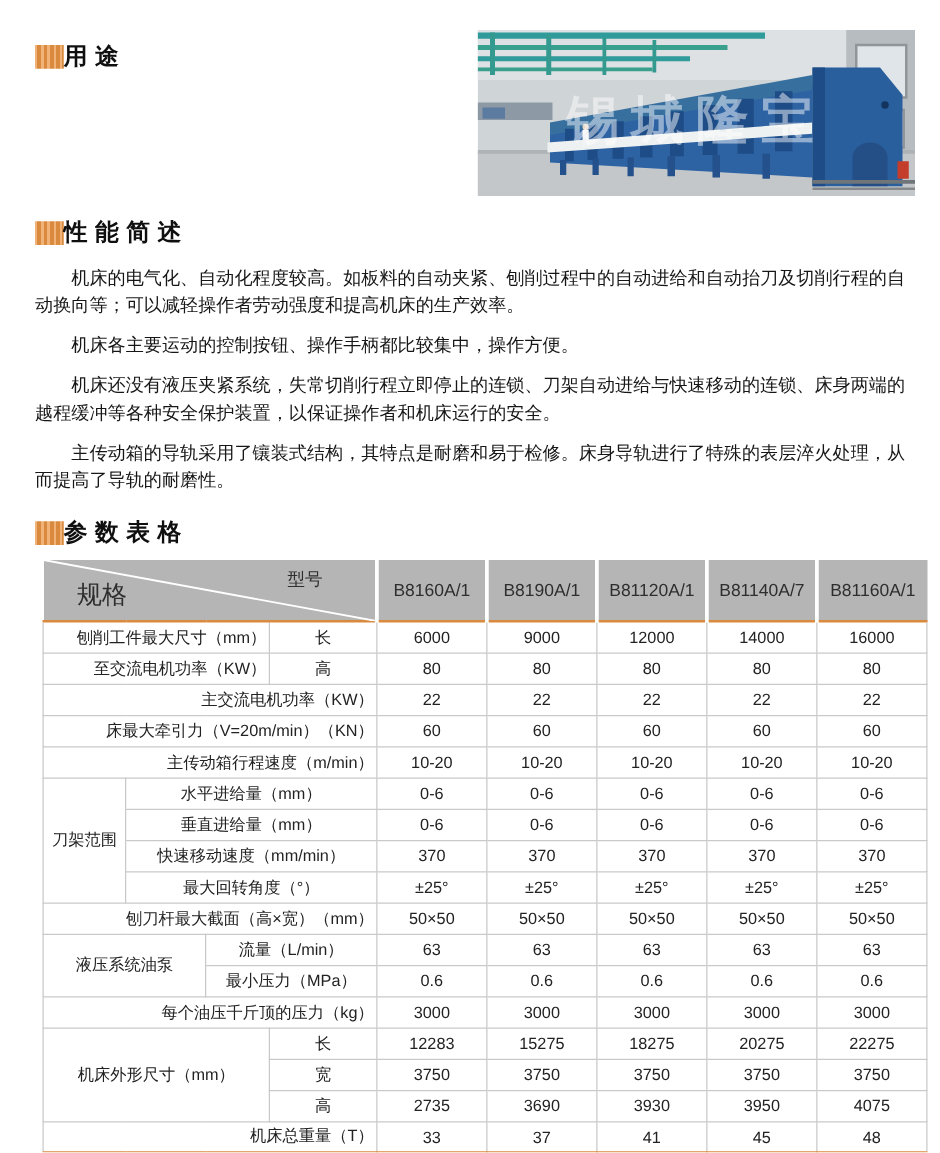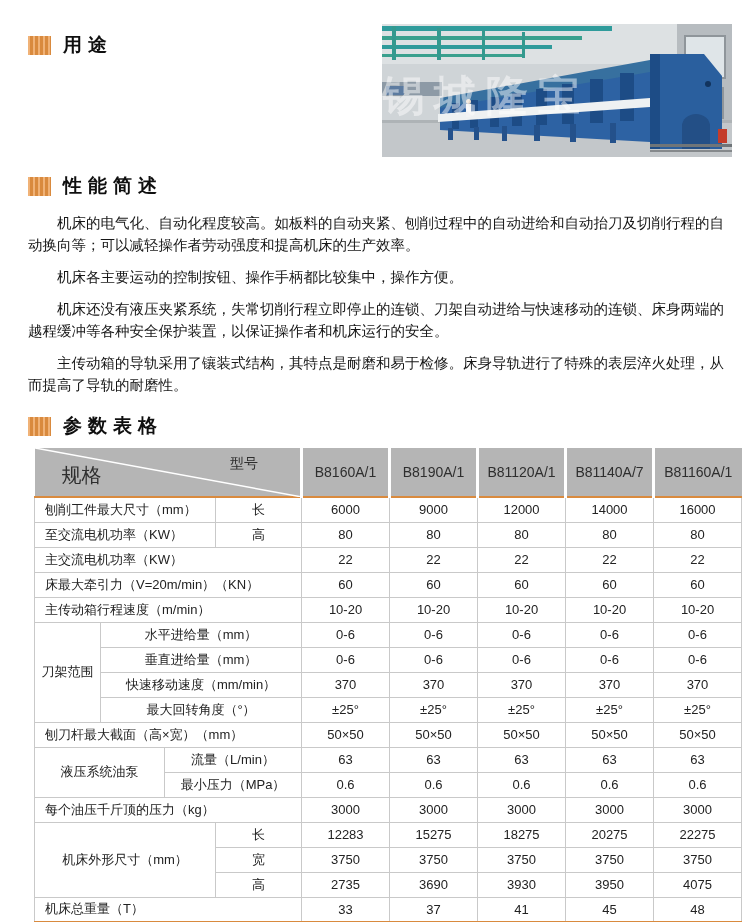--- a/index.html
+++ b/index.html
@@ -8,33 +8,33 @@
     --header-gray:#b5b5b5;
     --border-gray:#c9c9c9;
     --text:#1d1d1d;
     --machine-blue:#2d62a3;
   }
   *{box-sizing:border-box;}
   html,body{margin:0;padding:0;background:#ffffff;}
   body{width:752px;font-family:"Liberation Sans","DejaVu Sans",sans-serif;color:var(--text);}
   .page{width:752px;height:922px;padding:24px 20px 0 28px;position:relative;overflow:hidden;background:#fff;}
 
-  .section-heading{display:flex;align-items:center;gap:12px;margin:0;}
+  .section-heading{display:flex;align-items:center;margin:0;}
   .section-heading .stripes{width:23px;height:19px;flex:0 0 auto;
     background:repeating-linear-gradient(90deg,var(--accent-light) 0 2px,var(--accent) 2px 5px);}
   .section-heading .title{font-size:19px;font-weight:bold;letter-spacing:6px;color:#0f0f0f;}
 
   .top-row{display:flex;align-items:flex-start;}
   .usage-col{flex:1 1 auto;padding-top:8px;}
   .usage-col p{margin:14px 10px 0 0;}
   p.cn{font-size:14.5px;line-height:1.52;text-indent:2em;color:#161616;margin:0;}
 
   .photo{width:350px;height:133px;flex:0 0 auto;position:relative;overflow:hidden;}
   .photo svg{display:block;}
-  .watermark{position:absolute;left:0;top:44px;width:100%;
+  .watermark{position:absolute;left:0;top:44px;width:100%;text-align:center;
     font-size:42px;font-weight:bold;letter-spacing:10px;color:rgba(255,255,255,0.48);
     pointer-events:none;white-space:nowrap;}
 
   .perf{margin-top:16px;}
   .perf p{margin:10px 0 0 0;}
   .perf p:first-of-type{margin-top:13px;}
 
   .params-heading{margin-top:17px;}
 
   table.spec{border-collapse:collapse;table-layout:fixed;width:707px;margin:9px 0 0 6px;
@@ -42,21 +42,21 @@
   table.spec thead th{background:var(--header-gray);height:49px;padding:0;
     font-weight:normal;font-size:14px;color:#2e2e2e;border-bottom:2px solid var(--accent);}
   table.spec thead th.model{border-left:3px solid #ffffff;}
   th.corner{position:relative;}
   th.corner svg{position:absolute;left:0;top:0;}
   th.corner .tr-label{position:absolute;right:42px;top:7px;font-size:14px;}
   th.corner .bl-label{position:absolute;left:27px;bottom:7px;font-size:20px;}
 
   table.spec td{border:1px solid var(--border-gray);height:25px;padding:0 2px;
     font-size:13px;text-align:center;color:#222;vertical-align:middle;}
-  table.spec td.label{text-align:left;padding-left:10px;}
+  table.spec td.label{text-align:right;padding-left:10px;}
   table.spec td.group{}
   table.spec td.sub{text-align:center;}
   table.spec td.val{text-align:center;}
 </style>
 </head>
 <body>
 
 <div class="page">
 
   <div class="top-row">

